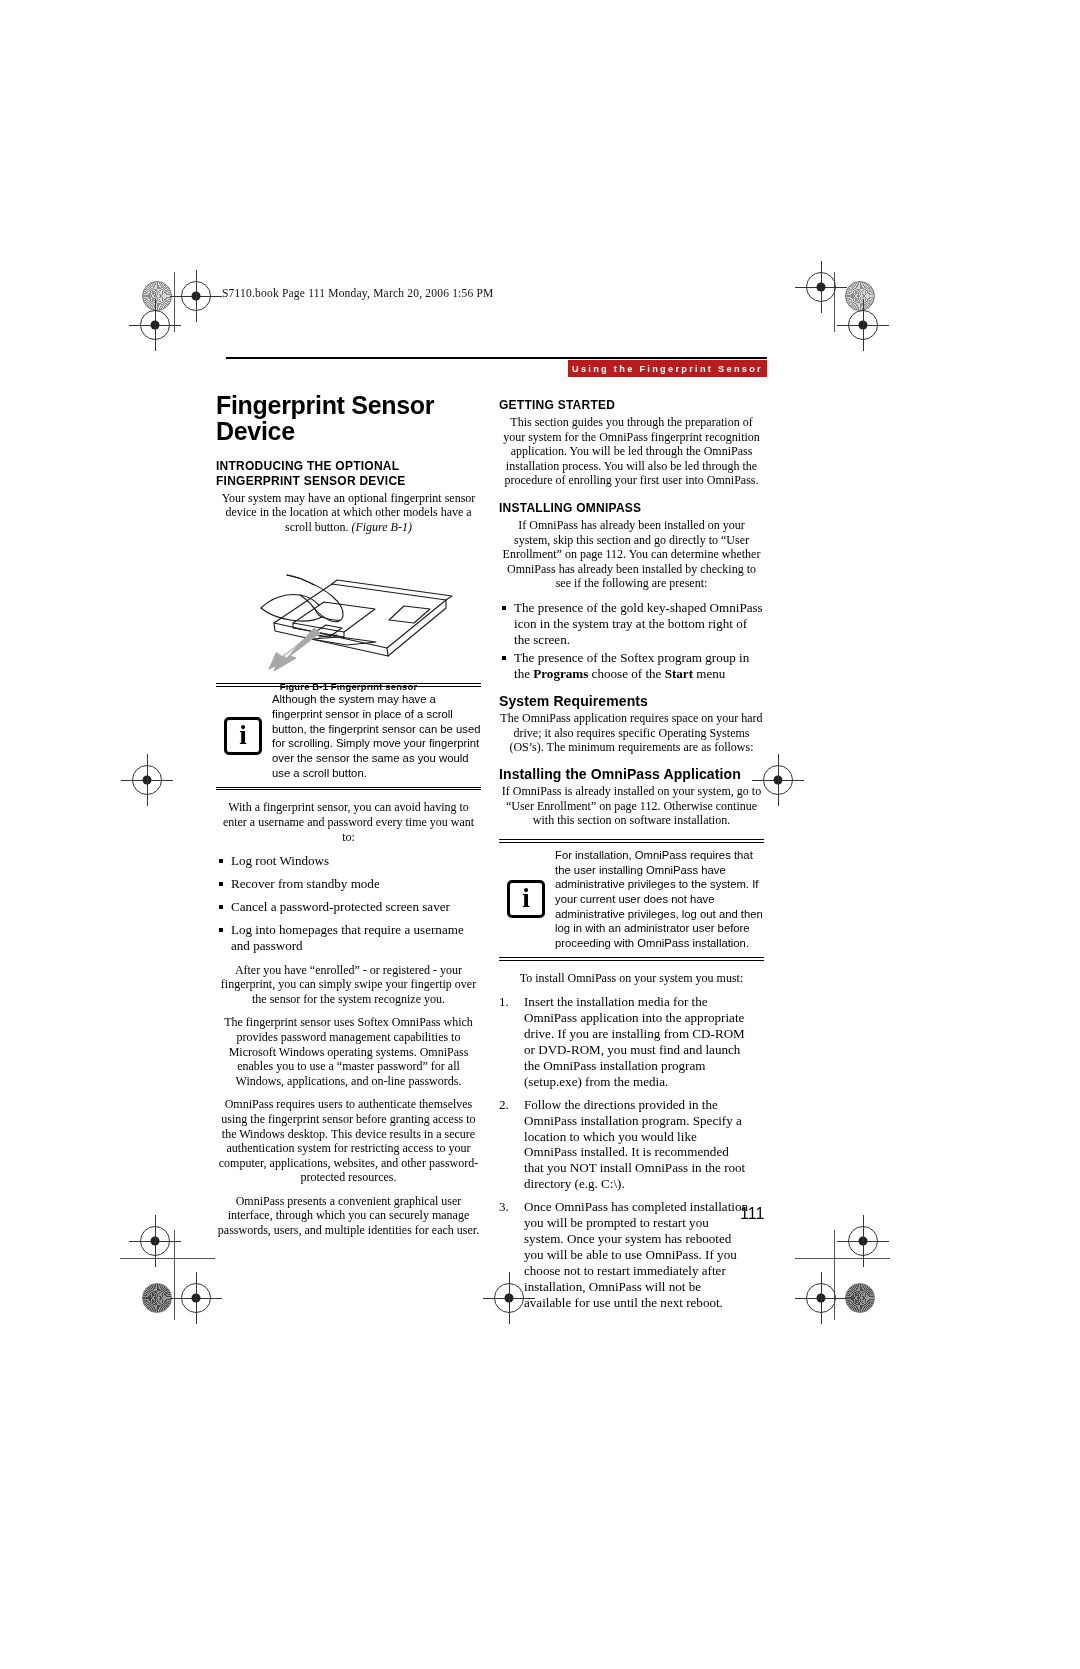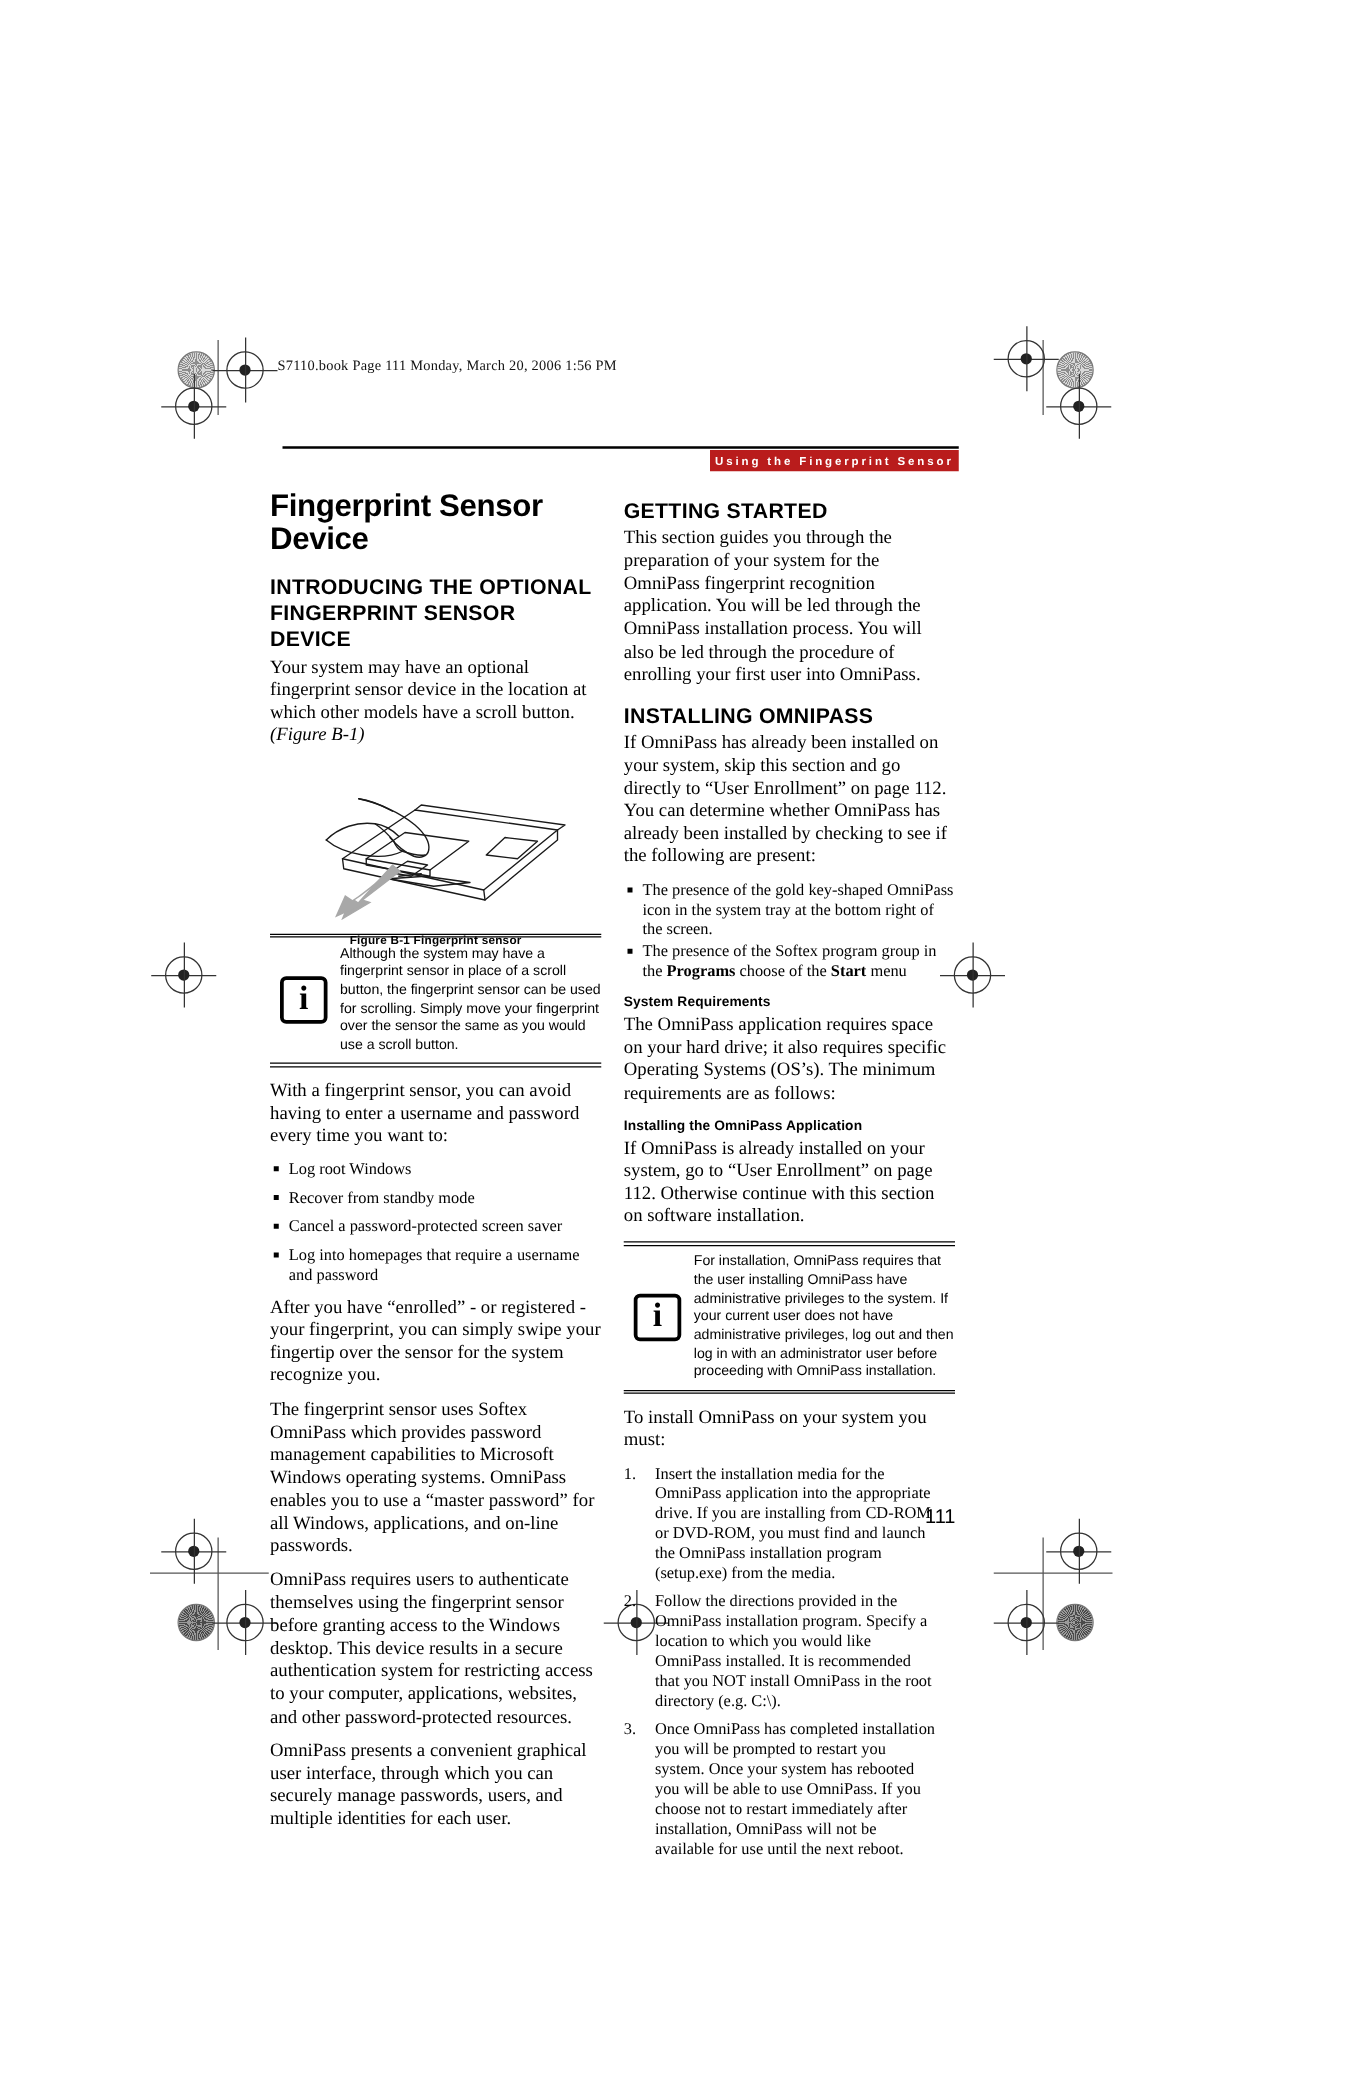--- a/index.html
+++ b/index.html
@@ -70,34 +70,34 @@
   .col-right { left:499px; top:398px; }
 
   h1.doc-title {
     font-family:"Liberation Sans", sans-serif;
     font-size:25px; font-weight:bold; letter-spacing:-.3px;
     margin:0 0 14px 0; color:#000; line-height:1.05;
   }
 
   h2.sec {
     font-family:"Liberation Sans", sans-serif;
-    font-size:17px; font-weight:bold; letter-spacing:.25px;
+    font-size:12px; font-weight:bold; letter-spacing:.25px;
     margin:0 0 2px 0; line-height:1.26; color:#000;
   }
   h2.sec.spaced { margin-top:13px; }
 
   h3.sub {
     font-family:"Liberation Sans", sans-serif;
-    font-size:11px; font-weight:bold; letter-spacing:.1px;
+    font-size:14px; font-weight:bold; letter-spacing:.1px;
     margin:11px 0 1px 0; line-height:1.25; color:#000;
   }
 
   p.body {
-    font-size:15px; line-height:1.215; margin:0 0 9px 0;
-    color:#000; text-align:left;
+    font-size:12px; line-height:1.215; margin:0 0 9px 0;
+    color:#000; text-align:center;
   }
 
   ul.bul { list-style:none; margin:2px 0 9px 0; padding:0; }
   ul.bul li {
     font-size:13.1px; line-height:1.215; margin:0 0 7px 0;
     padding-left:15px; position:relative; color:#000;
   }
   ul.bul li::before {
     content:""; position:absolute; left:3px; top:6px;
     width:4px; height:4px; background:#000;

